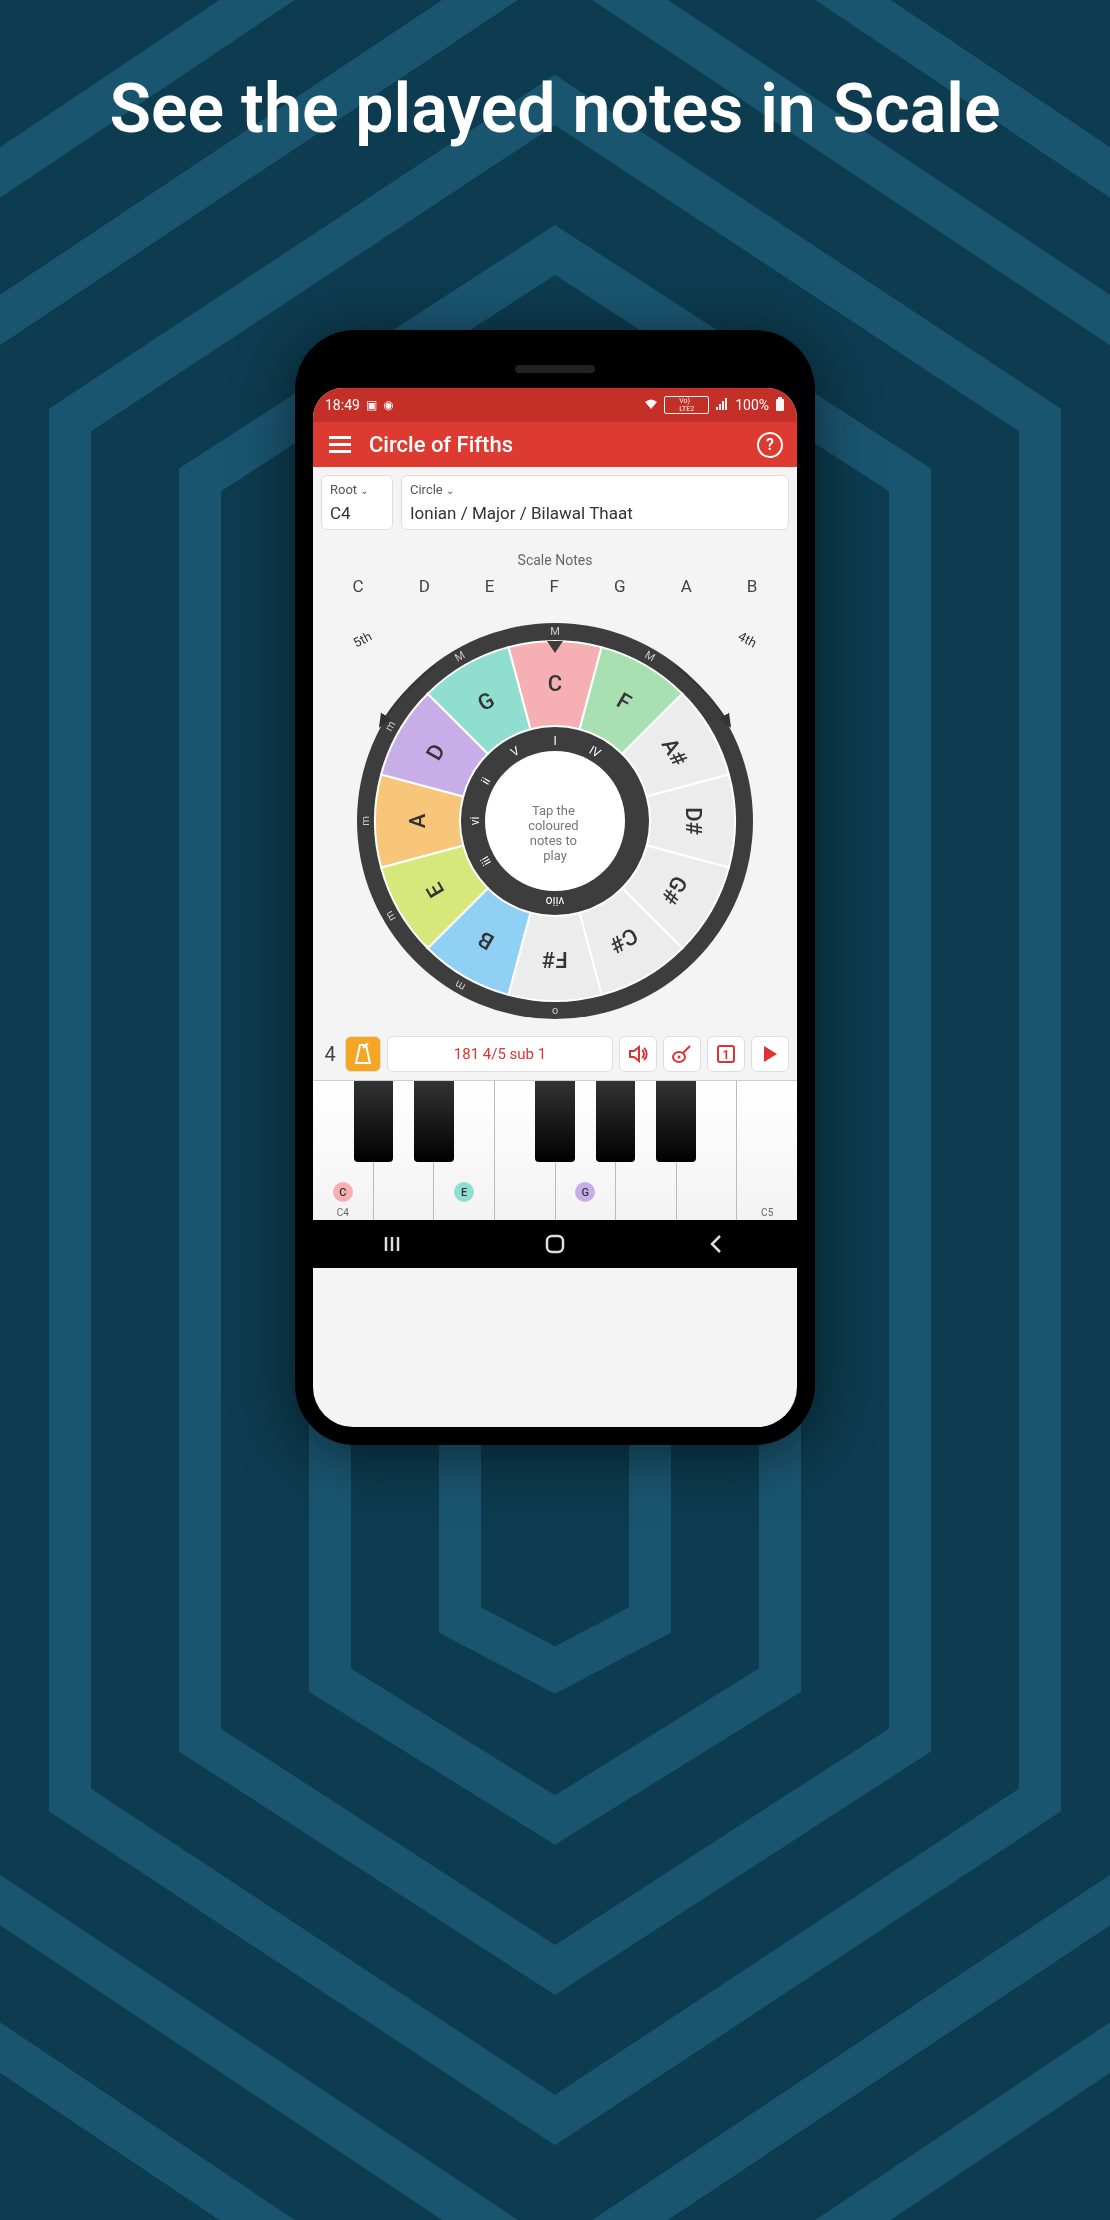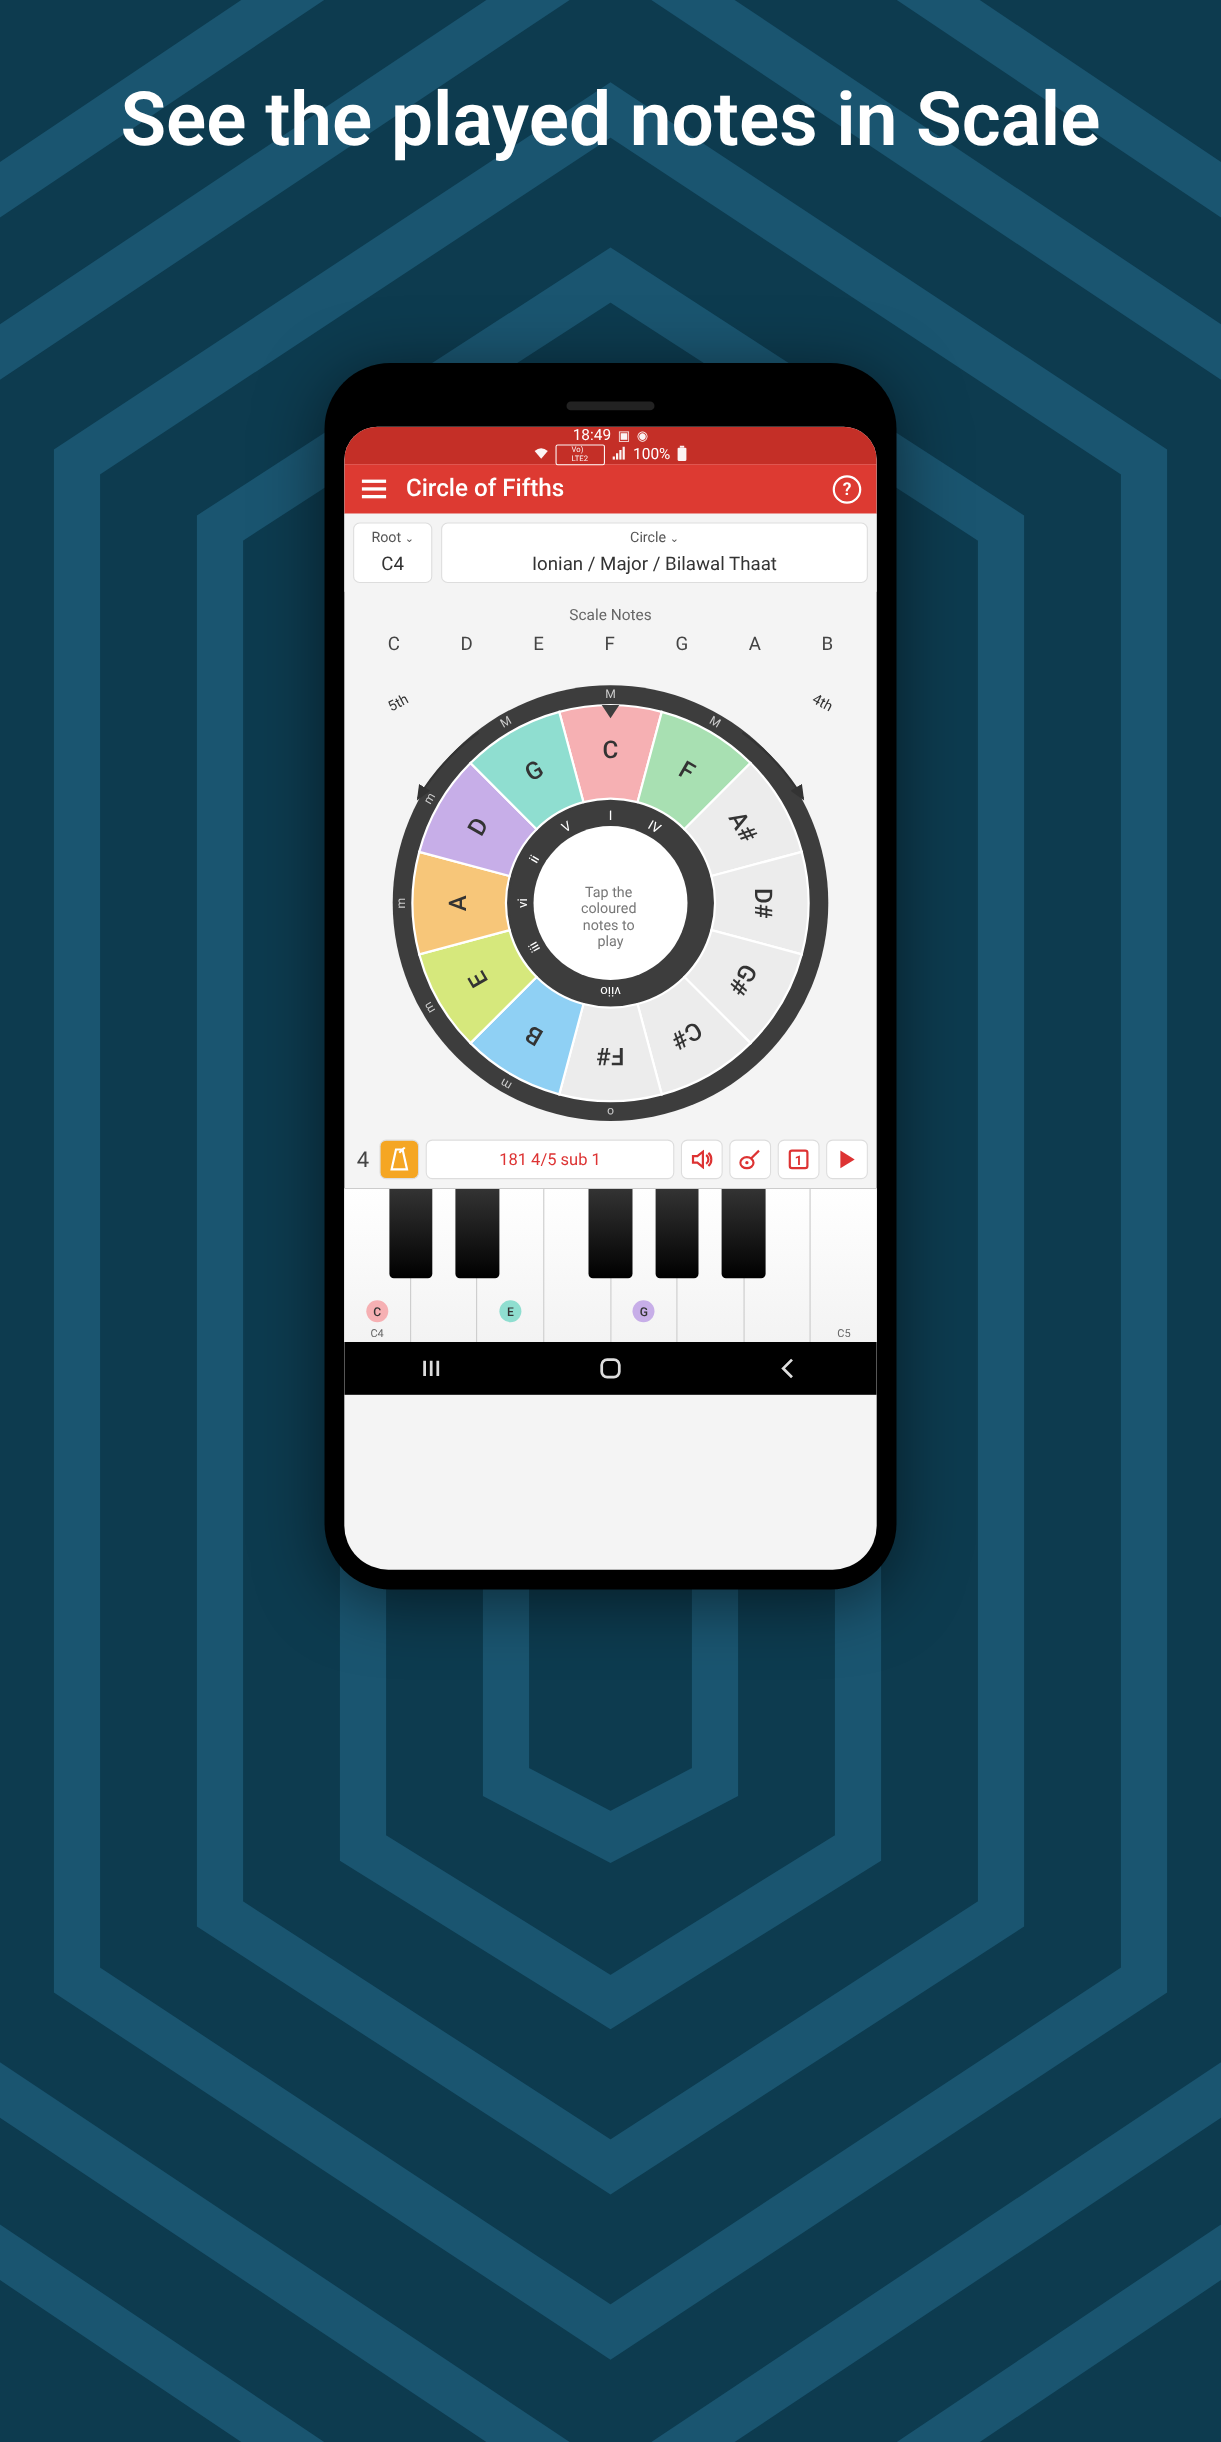--- a/index.html
+++ b/index.html
@@ -24,34 +24,34 @@
 }
 .phone::before { content:""; position:absolute; top:35px; left:50%; transform:translateX(-50%); width:80px; height:8px; background:#222; border-radius:4px; }
 .screen {
   position: absolute; top: 58px; left: 18px; right: 18px; bottom: 18px;
   background: #f4f4f4; border-radius: 30px 30px 40px 40px; overflow: hidden;
   display: flex; flex-direction: column;
 }
 .statusbar {
   height: 34px; background: #c42f27; color: #fff;
   display: flex; align-items: center; justify-content: space-between;
-  padding: 0 12px; font-size: 14px; flex-direction: column;
+  padding: 0 12px; font-size: 14px;
 }
 .statusbar .left, .statusbar .right { display: flex; align-items: center; gap: 6px; }
 .statusbar .sb-icon { font-size: 12px; opacity: .95; }
 .appbar {
   height: 45px; background: #dd3a32; color: #fff;
   display: flex; align-items: center; padding: 0 14px; gap: 16px;
 }
 .appbar .title { font-size: 22px; font-weight: 500; flex: 1; }
 .menu-icon, .help-icon { width: 26px; height: 26px; display:flex;align-items:center;justify-content:center; }
 .menu-icon div { width: 22px; height: 2.5px; background:#fff; box-shadow: 0 -7px 0 #fff, 0 7px 0 #fff; }
 .help-icon { border: 2px solid #fff; border-radius: 50%; font-size: 16px; font-weight: 600; }
 .selectors { display:flex; gap:8px; padding:8px; background:#f4f4f4; }
-.sel { background:#fff; border:1px solid #ddd; border-radius:6px; padding:6px 8px; text-align:center; }
+.sel { background:#fff; border:1px solid #ddd; border-radius:6px; padding:6px 8px; }
 .sel .lbl { font-size:13px; color:#555; }
 .sel .chev { font-size:10px; }
 .sel .val { font-size:17px; color:#333; margin-top:6px; }
 .sel.root { width: 72px; }
 .sel.scale { flex:1; }
 .scale-notes-hdr { text-align:center; font-size:14px; color:#666; margin-top:14px; }
 .scale-notes { display:flex; justify-content:space-around; padding:8px 12px 4px; font-size:17px; color:#444; }
 .circle-wrap { position:relative; height:430px; margin-top:6px; }
 .circle-wrap svg { position:absolute; left:50%; top:50%; transform:translate(-50%,-50%); }
 .arrow-lbl { position:absolute; font-size:13px; color:#333; }

